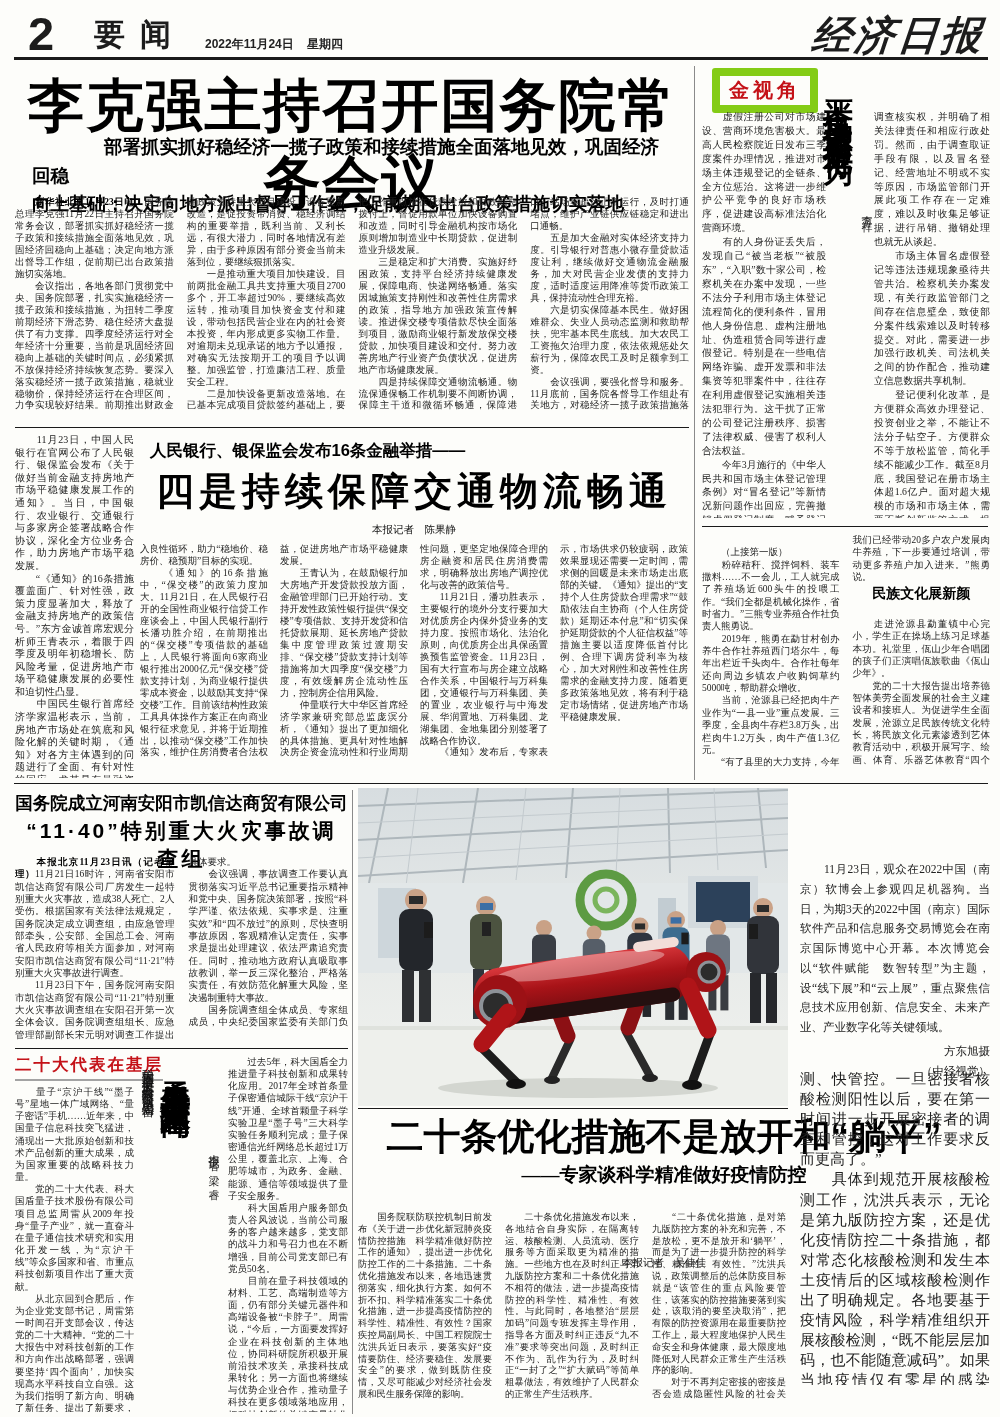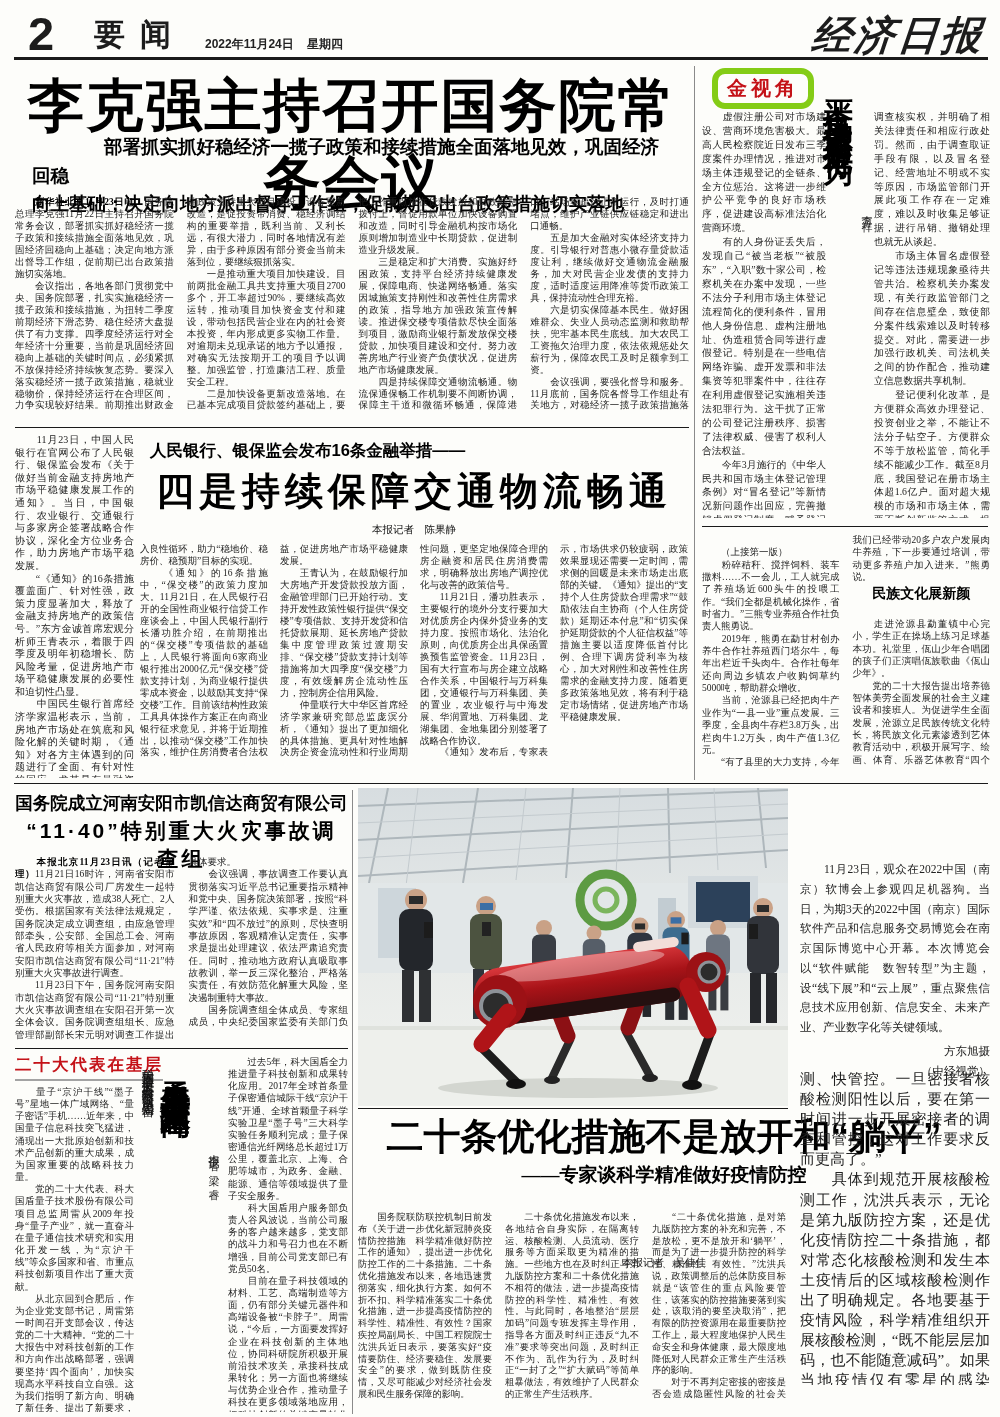--- a/index.html
+++ b/index.html
@@ -35,21 +35,21 @@
   .h-head{left:140px;top:466px;width:548px;text-align:center;font-size:38px;font-weight:bold;letter-spacing:5px;color:#000;}
   .h-byline{left:140px;top:523px;width:548px;text-align:center;font-size:10.5px;color:#111;}
   .h-body{left:140px;top:544px;width:548px;height:234px;column-count:4;column-gap:12px;
           font-size:9.5px;line-height:1.26;}
 
   .fullrule{left:14px;top:783px;width:974px;height:1px;}
   .vr-right{left:694px;top:66px;height:714px;}
 
   
   .gv-label{left:712px;top:68px;color:#c41218;font-size:20px;font-weight:900;letter-spacing:4px;
-            border:6px solid #84cc16;border-radius:13px;padding:1px 9px;}
+            border:8px solid #84cc16;border-radius:3px;padding:1px 9px;}
   .gv-left{left:702px;top:110px;width:124px;height:408px;font-size:9.8px;line-height:1.42;}
   .gv-head{left:822px;top:76px;height:444px;font-size:30px;font-weight:900;letter-spacing:5px;color:#000;line-height:1.1;}
   .gv-byline{left:859px;top:206px;height:120px;font-size:11px;color:#222;letter-spacing:3px;}
   .gv-right{left:874px;top:110px;width:116px;height:408px;font-size:9.8px;line-height:1.42;}
   .r2{left:702px;top:526px;width:286px;height:1px;}
 
   
   .cattle{left:702px;top:534px;width:288px;height:244px;column-count:2;column-gap:13px;
           font-size:9.5px;line-height:1.3;}
   .cattle-sub{font-weight:bold;text-align:center;font-size:14px;margin:2px 0;color:#000;white-space:normal;}

